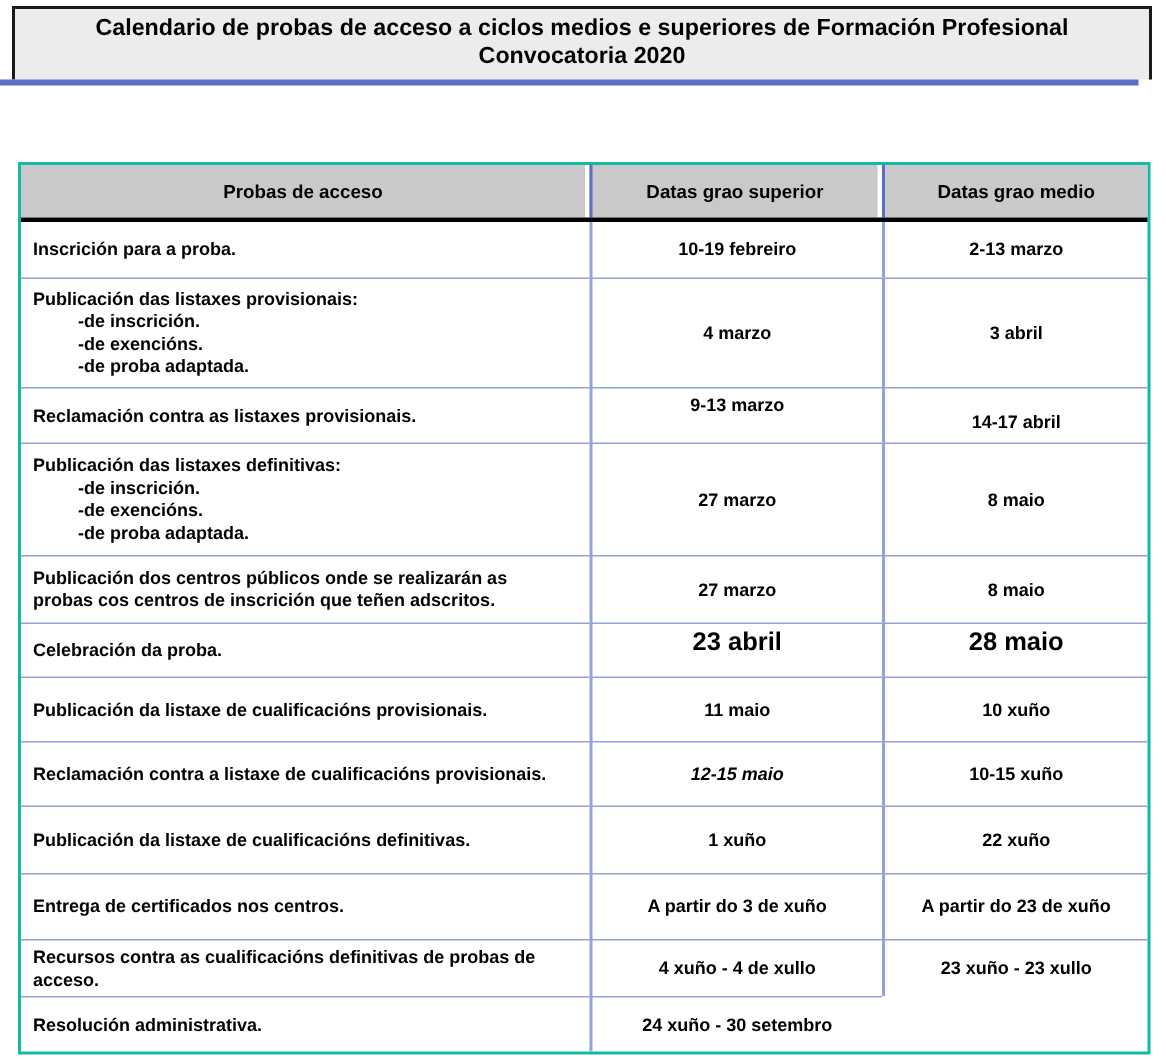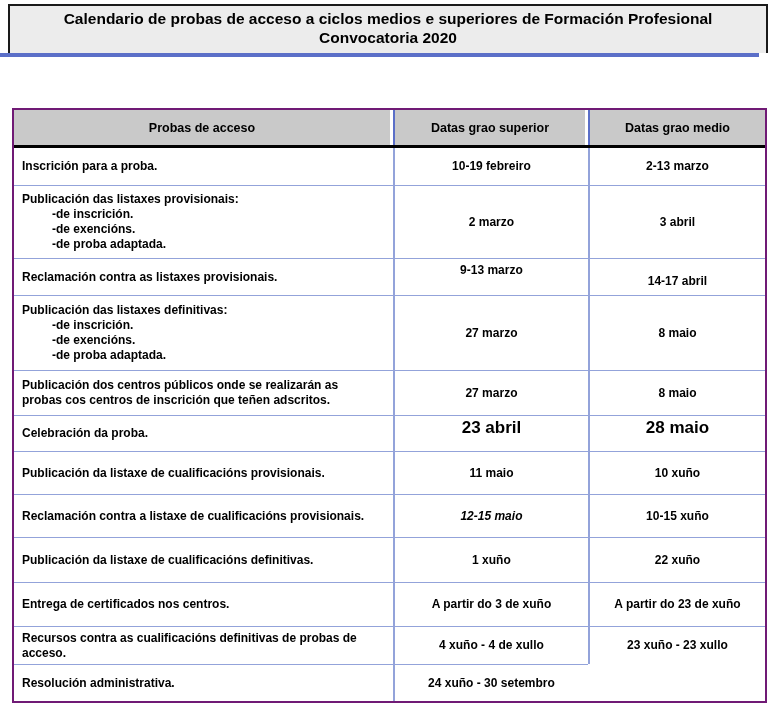--- a/index.html
+++ b/index.html
@@ -30,21 +30,21 @@
     height: 4px;
     background: #5b6fc8;
   }
 
   
   .tbl {
     margin: 51px 10px 0 12px;
     width: 755px;
     display: grid;
     grid-template-columns: 381fr 196fr 178fr;
-    border: 2px solid #701a75;
+    border: 2px solid #14b8a6;
     background: #ffffff;
     font-size: 12px;
   }
   .hcell {
     background: #c9c9c9;
     min-height: 35px;
     display: flex;
     align-items: center;
     justify-content: center;
     text-align: center;
@@ -106,21 +106,21 @@
         <div class="proba-label">Inscrición para a proba.</div>
       </div>
       <div class="cell c2 row-0" style="min-height: 37px;">10-19 febreiro</div>
       <div class="cell c3 row-0" style="min-height: 37px;">2-13 marzo</div>
       <div class="cell c1 row-1" style="min-height: 73px;">
         <div class="proba-label">Publicación das listaxes provisionais:</div>
         <div class="sub-item">-de inscrición.</div>
         <div class="sub-item">-de exencións.</div>
         <div class="sub-item">-de proba adaptada.</div>
       </div>
-      <div class="cell c2 row-1" style="min-height: 73px;">2 marzo</div>
+      <div class="cell c2 row-1" style="min-height: 73px;">4 marzo</div>
       <div class="cell c3 row-1" style="min-height: 73px;">3 abril</div>
       <div class="cell c1 row-2" style="min-height: 37px;">
         <div class="proba-label">Reclamación contra as listaxes provisionais.</div>
       </div>
       <div class="cell c2 row-2" style="min-height: 37px;">9-13 marzo</div>
       <div class="cell c3 row-2" style="min-height: 37px;">14-17 abril</div>
       <div class="cell c1 row-3" style="min-height: 75px;">
         <div class="proba-label">Publicación das listaxes definitivas:</div>
         <div class="sub-item">-de inscrición.</div>
         <div class="sub-item">-de exencións.</div>

